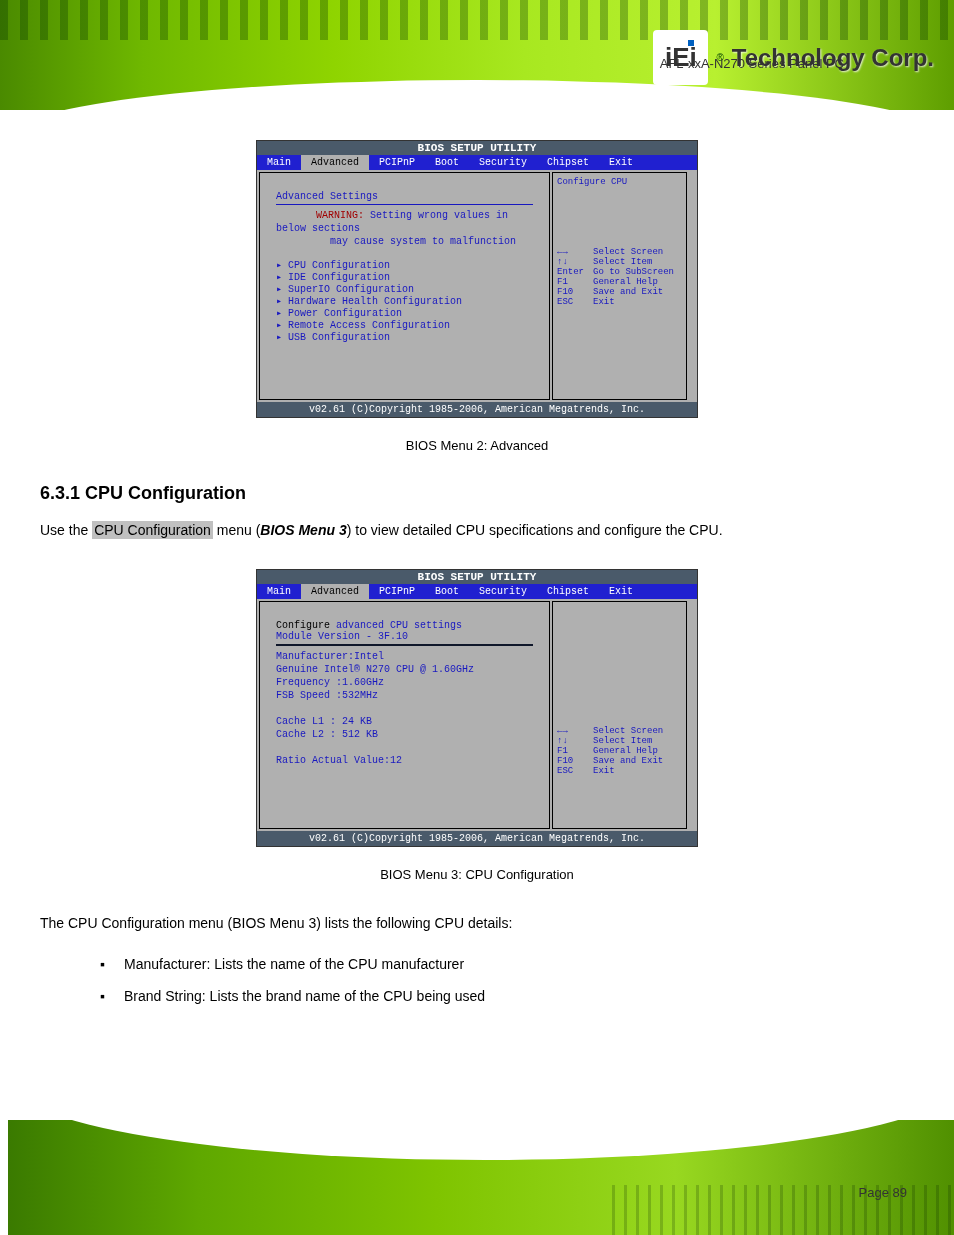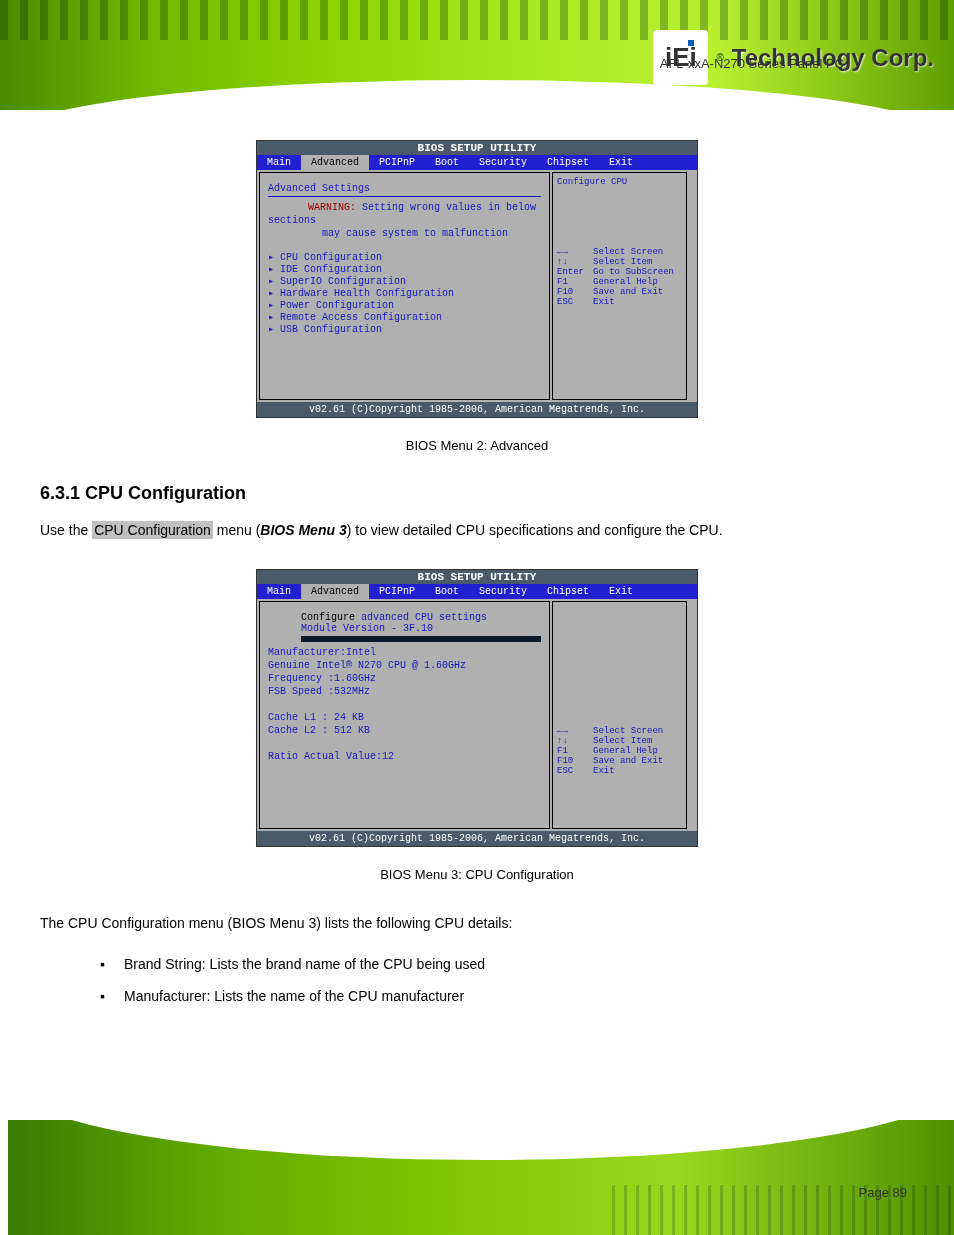--- a/index.html
+++ b/index.html
@@ -17,21 +17,21 @@
     .header-product { position: absolute; right: 110px; top: 56px; font-size: 13px; color: #333; }
     
     .content-area { padding: 30px 40px; }
     
     .bios-box { width: 442px; margin: 0 auto 20px; border: 1px solid #333; font-family: 'Courier New', monospace; font-size: 10px; }
     .bios-title { background: #4a5a6a; color: #fff; text-align: center; padding: 1px 2px; font-weight: bold; font-size: 11px; }
     .bios-tabs { background: #2020d0; color: #fff; display: flex; padding: 0; font-size: 10px; }
     .bios-tab { padding: 2px 10px; }
     .bios-tab.active { background: #b0b0b0; color: #000; }
     .bios-body { display: flex; background: #b0b0b0; height: 232px; }
-    .bios-left { flex: 1; border: 1px solid #000; margin: 2px; padding: 8px; color: #1818c0; }
+    .bios-left { flex: 1; border: 1px solid #000; margin: 2px; padding: 16px; color: #1818c0; }
     .bios-right { width: 135px; border: 1px solid #000; margin: 2px 10px 2px 0; padding: 4px; color: #1818c0; font-size: 9px; }
     .bios-heading { color: #1818c0; padding: 2px 0; border-bottom: 1px solid #1818c0; margin-bottom: 4px; }
     .bios-text { line-height: 1.3; }
     .bios-item { padding: 0; color: #1818c0; }
     .bios-item .arrow { color: #1818c0; }
     .bios-warning-label { color: #a00000; display: inline; margin-left: 40px; }
     .bios-footer { background: #4a5a6a; color: #fff; text-align: center; padding: 2px 12px; font-size: 10px; }
     .bios-help { margin-top: 60px; }
     .bios-help-row { display: flex; gap: 6px; }
     .bios-help-key { width: 30px; }
@@ -149,21 +149,21 @@
       <div class="bios-tab">Main</div>
       <div class="bios-tab active">Advanced</div>
       <div class="bios-tab">PCIPnP</div>
       <div class="bios-tab">Boot</div>
       <div class="bios-tab">Security</div>
       <div class="bios-tab">Chipset</div>
       <div class="bios-tab">Exit</div>
     </div>
     <div class="bios-body">
       <div class="bios-left">
-        <div class="bios-heading" style="border-bottom:6px solid #0f172a;margin-left:33px;">
+        <div class="bios-heading" style="border-bottom:2px solid #0f172a;">
           <span class="bios-black">Configure</span><span> advanced CPU settings</span><br>
           <span>Module Version - 3F.10</span>
         </div>
         <div class="bios-text">
           <span>Manufacturer:Intel</span><br>
           <span>Genuine Intel® N270 CPU  @ 1.60GHz</span><br>
           <span>Frequency   :1.60GHz</span><br>
           <span>FSB Speed   :532MHz</span><br><br>
           <span>Cache L1    : 24 KB</span><br>
           <span>Cache L2    : 512 KB</span><br><br>
@@ -196,22 +196,22 @@
       </div>
     </div>
     <div class="bios-footer">v02.61 (C)Copyright 1985-2006, American Megatrends, Inc.</div>
   </div>
 
   <div class="caption">BIOS Menu 3: CPU Configuration</div>
 
   <p class="body-text">The CPU Configuration menu (BIOS Menu 3) lists the following CPU details:</p>
 
   <div class="bullet-list">
+    <div class="bullet-item"><span class="bullet-mark">▪</span><span>Manufacturer: Lists the name of the CPU manufacturer</span></div>
     <div class="bullet-item"><span class="bullet-mark">▪</span><span>Brand String: Lists the brand name of the CPU being used</span></div>
-    <div class="bullet-item"><span class="bullet-mark">▪</span><span>Manufacturer: Lists the name of the CPU manufacturer</span></div>
   </div>
 
 </div>
 
 <div class="footer-band">
   <div class="footer-curve"></div>
   <div class="footer-circuit"></div>
   <div class="footer-page">Page 89</div>
 </div>
 

